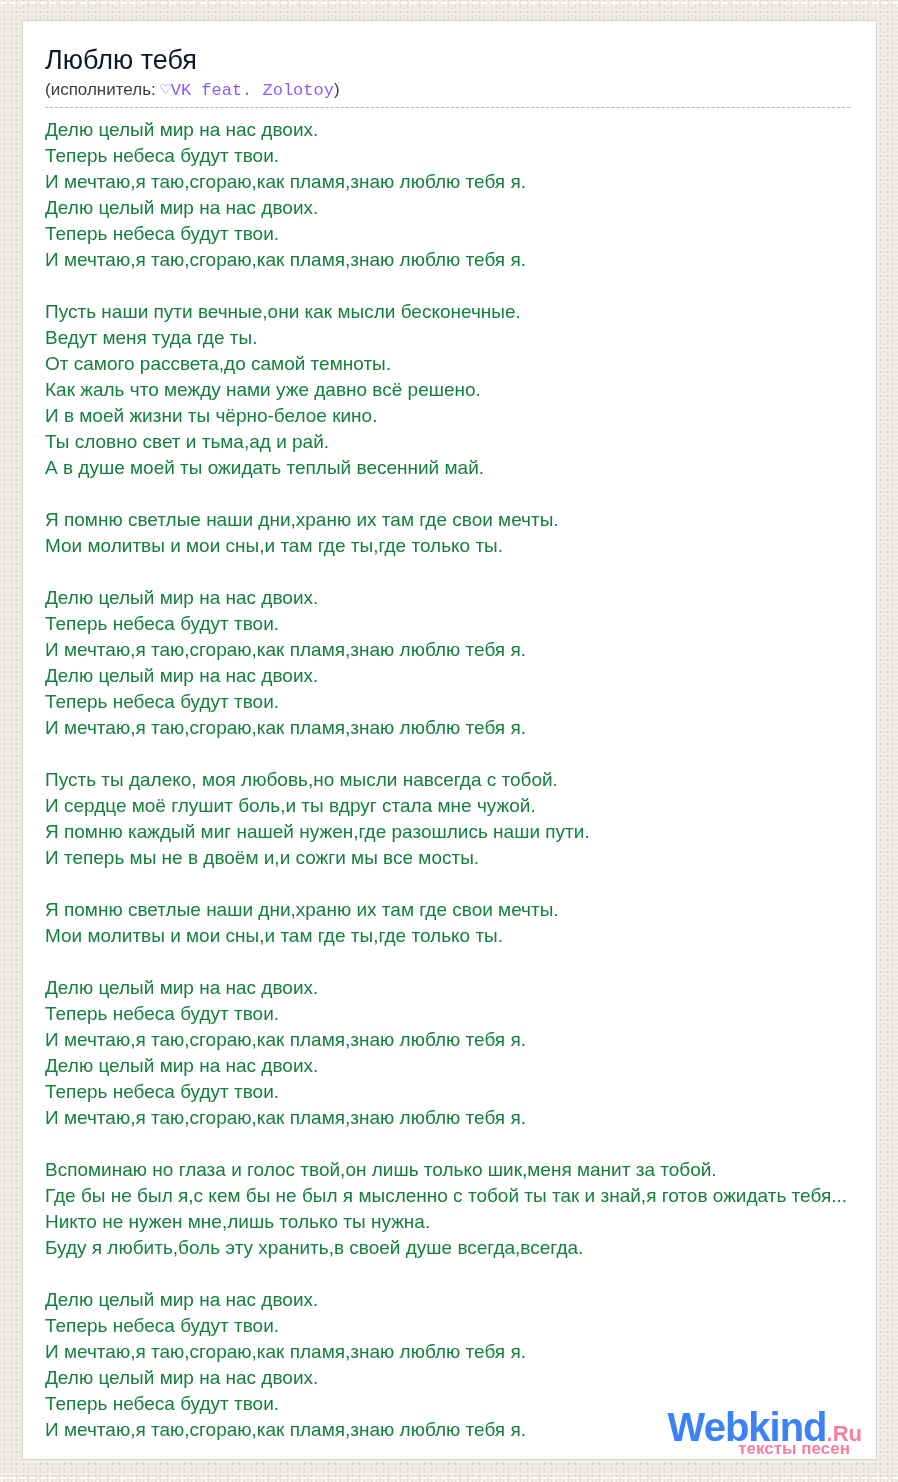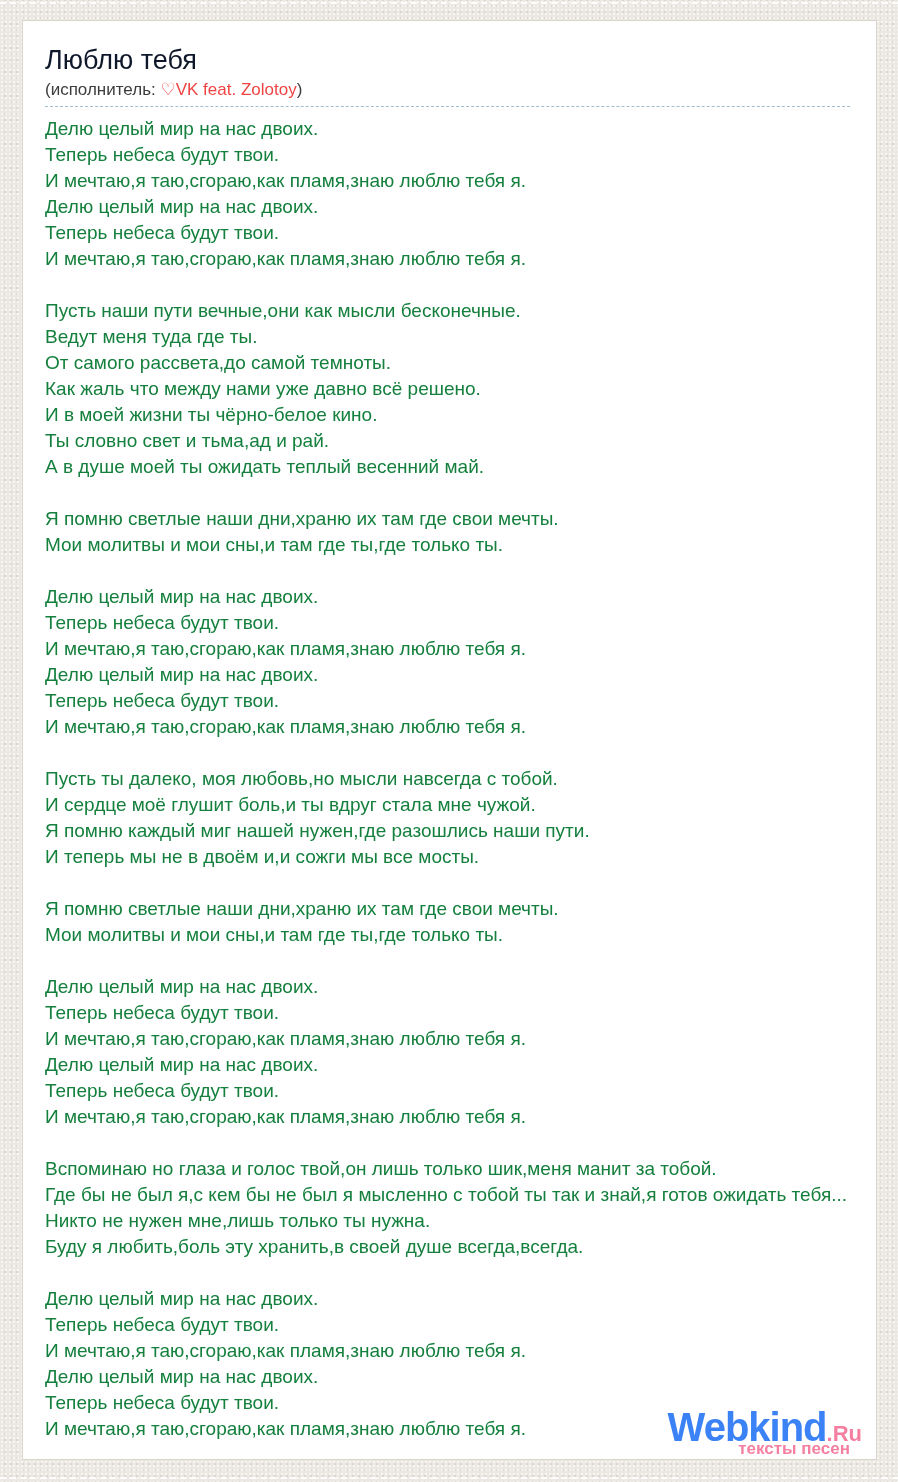--- a/index.html
+++ b/index.html
@@ -54,23 +54,24 @@
     color: #0f172a;
     line-height: 1.15;
   }
   .subtitle {
     margin-top: 3px;
     font-size: 17px;
     color: #3c3c3c;
     line-height: 1.25;
   }
   .artist-link {
-    color: #ef4444;
+    color: #8b5cf6;
     text-decoration: none;
     cursor: pointer;
+    font-family: Liberation Mono, monospace;
   }
 
   .lyrics {
     margin-top: 9px;
     font-size: 19px;
     line-height: 26px;
     color: #15803d;
   }
   .stanza { margin: 0 0 26px 0; }
   .stanza:last-child { margin-bottom: 0; }

